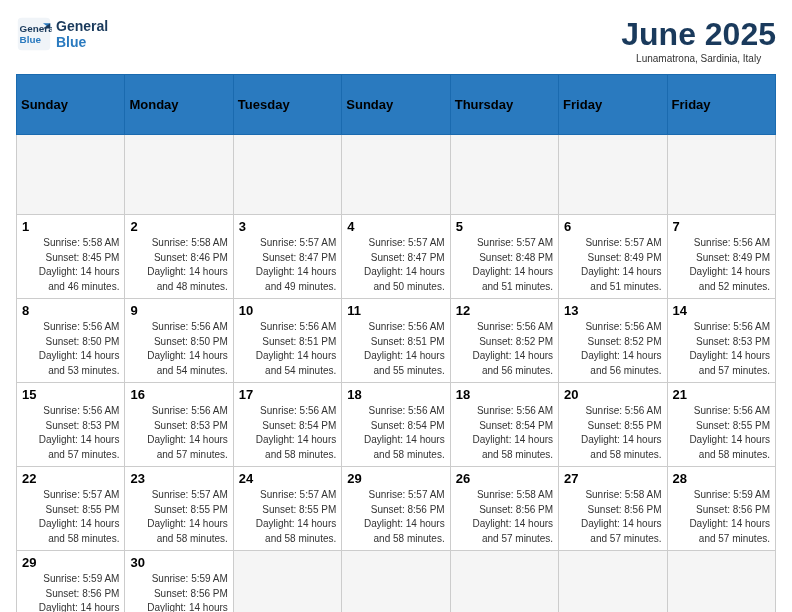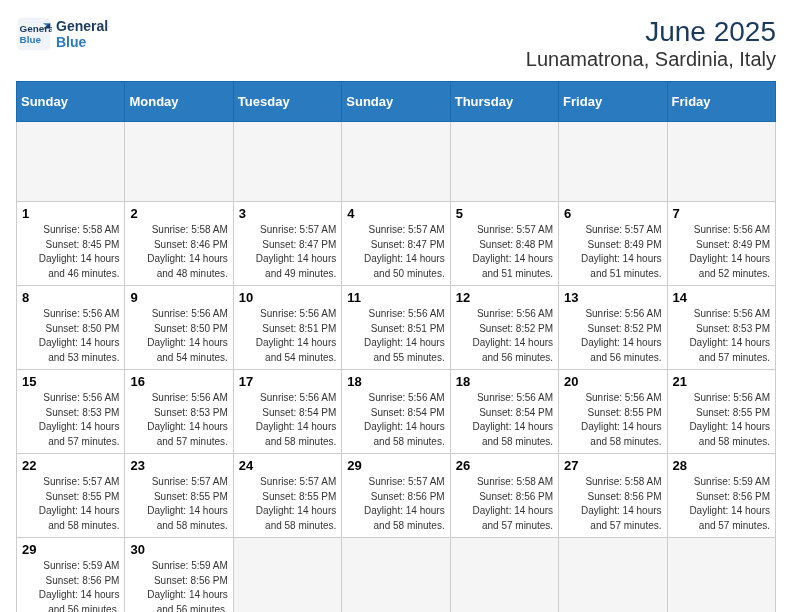--- a/index.html
+++ b/index.html
@@ -22,39 +22,40 @@
       gap: 4px;
     }
     .logo-icon {
       width: 36px;
       height: 36px;
     }
     .title-block {
       text-align: right;
     }
     .month-title {
-      font-size: 28px;
-      font-weight: normal;
+      font-size: 32px;
+      font-weight: bold;
       color: #1a3a5c;
     }
     .location-title {
-      font-size: 20px;
+      font-size: 10px;
       color: #333;
+      text-align: center;
     }
     .calendar {
       width: 100%;
       border-collapse: collapse;
       border: 1px solid #ccc;
     }
     .calendar th {
       background: #2a7abf;
-      color: #ffffff;
+      color: #000000;
       font-size: 13px;
       font-weight: bold;
-      padding: 12px 4px;
+      padding: 22px 4px;
       text-align: left;
       border: 1px solid #1a6aaf;
     }
     .calendar td {
       vertical-align: top;
       padding: 4px 5px;
       border: 1px solid #ccc;
       font-size: 10.5px;
       color: #222;
       background: #fff;

